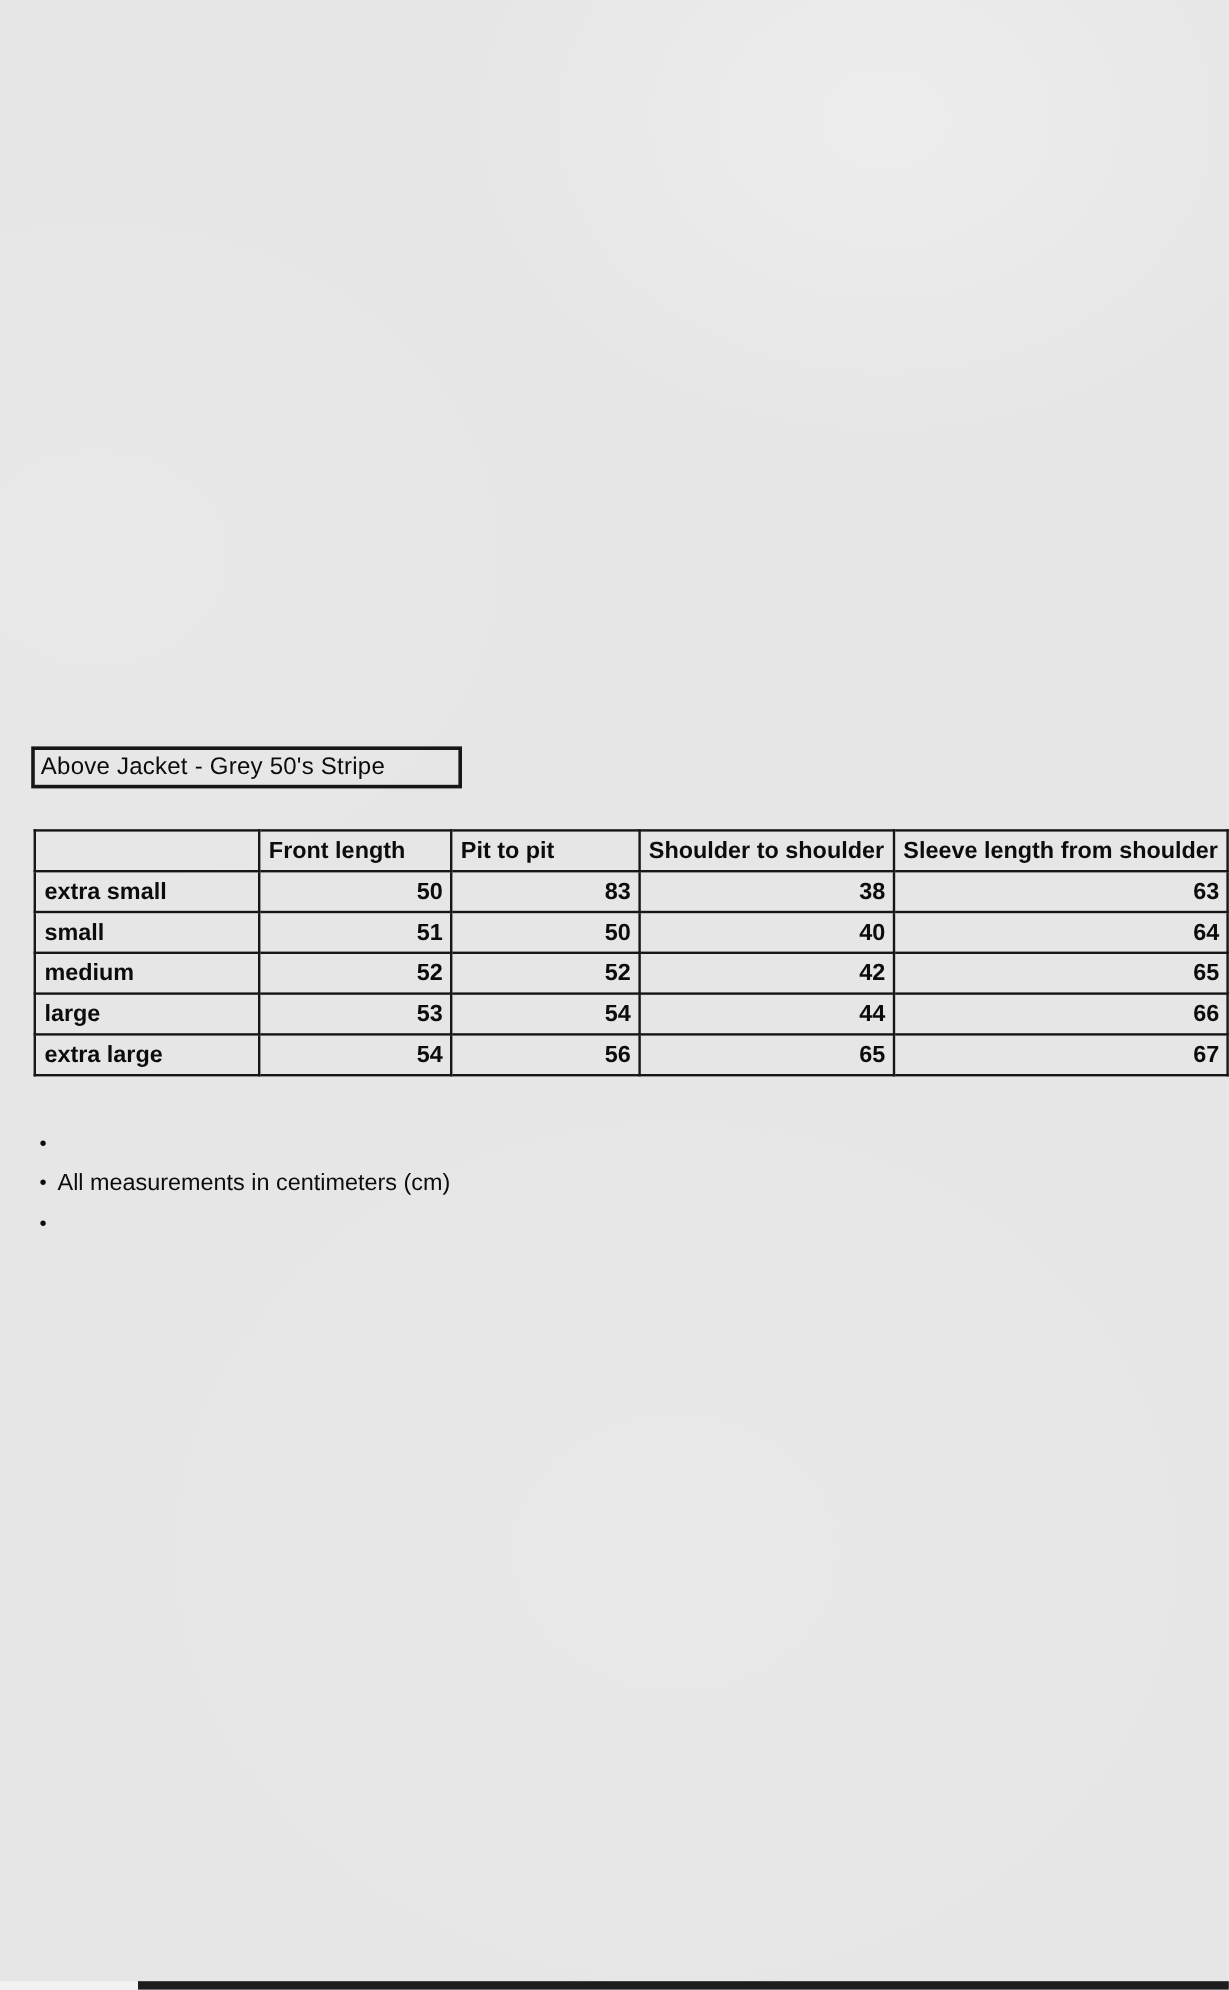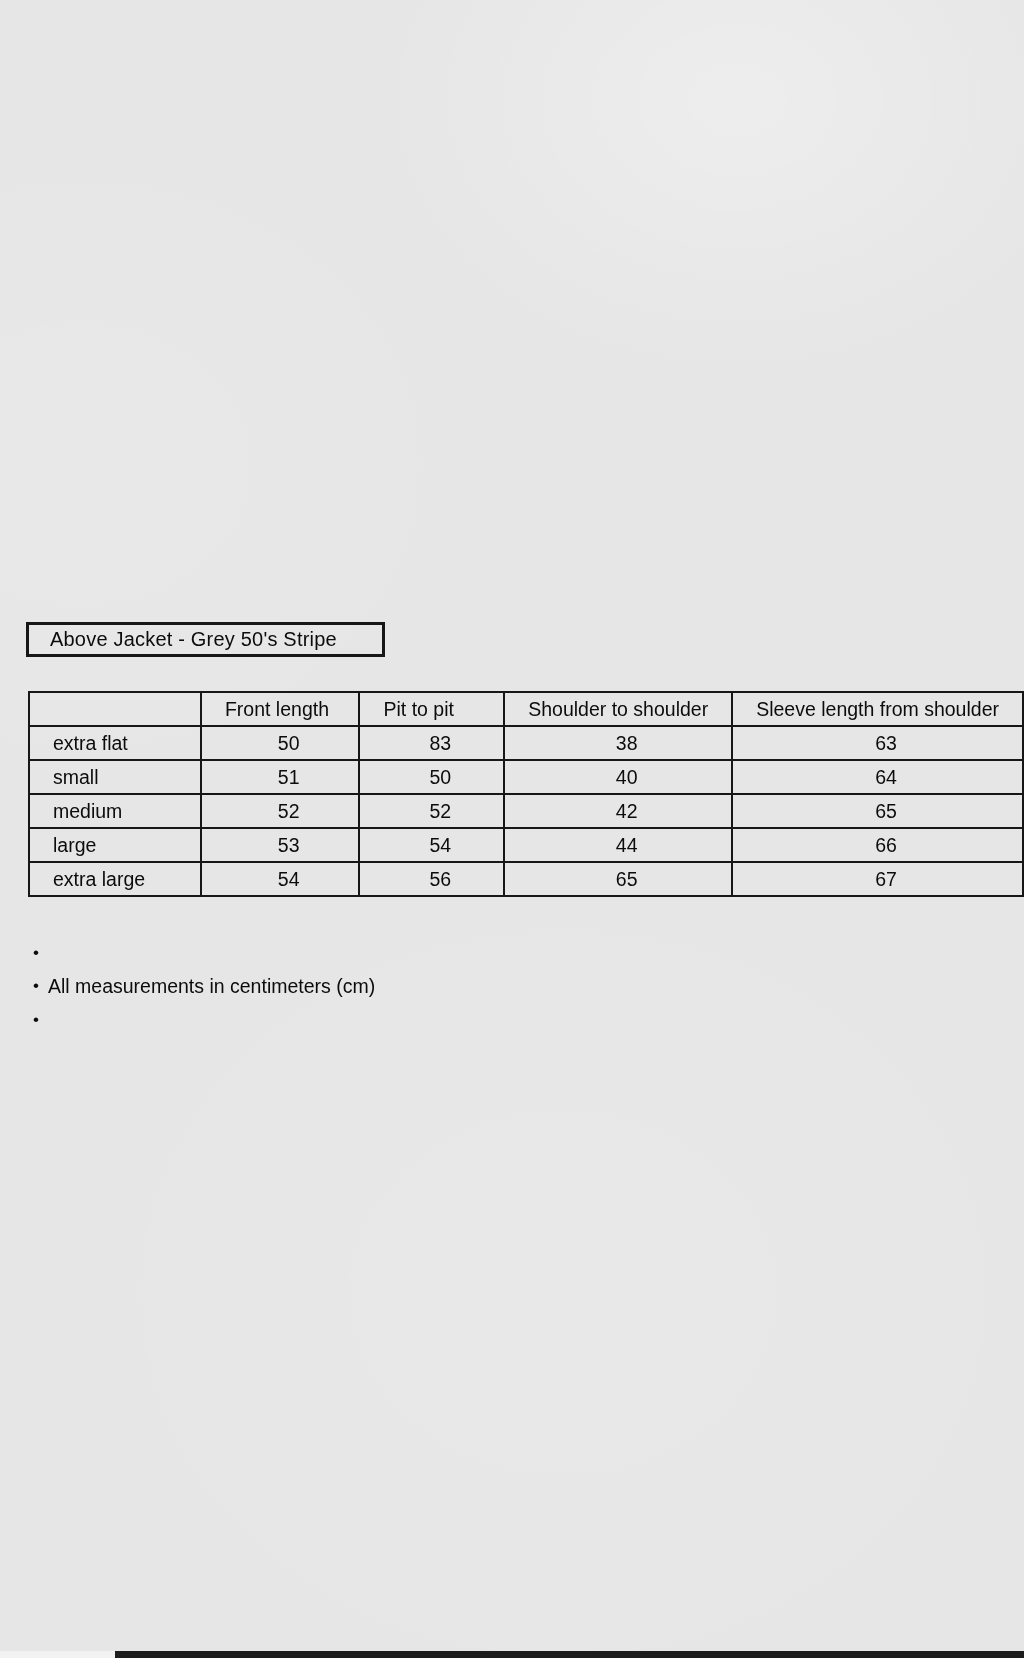--- a/index.html
+++ b/index.html
@@ -18,41 +18,41 @@
       radial-gradient(ellipse 520px 400px at 72% 6%, rgba(255,255,255,0.30), rgba(255,255,255,0) 70%),
       radial-gradient(ellipse 600px 500px at 8% 28%, rgba(255,255,255,0.10), rgba(255,255,255,0) 70%),
       radial-gradient(ellipse 700px 600px at 55% 78%, rgba(255,255,255,0.10), rgba(255,255,255,0) 75%);
   }
   .title-box {
     position: absolute;
     left: 26px; top: 622px;
     width: 359px; height: 35px;
     border: 3px solid #171717;
     display: flex; align-items: center;
-    padding-left: 21px;
+    padding-left: 5px;
     font-size: 20px;
     letter-spacing: 0.2px;
   }
   table.size-chart {
     position: absolute;
     left: 28px; top: 691px;
     border-collapse: collapse;
     table-layout: fixed;
     font-size: 19.5px;
   }
   table.size-chart th, table.size-chart td {
     border: 2px solid #171717;
-    font-weight: 400;
-    padding: 0 23px;
+    font-weight: 700;
+    padding: 0 7px;
     text-align: left;
     white-space: nowrap;
     overflow: hidden;
   }
   table.size-chart tr { height: 34px; }
-  table.size-chart td.num { text-align: center; padding-right: 6px; }
+  table.size-chart td.num { text-align: right; padding-right: 6px; }
   .notes {
     position: absolute;
     left: 33px; top: 936px;
     font-size: 19.5px;
   }
   .note-line { height: 33.5px; display: flex; align-items: center; }
   .bullet { margin-right: 9px; font-size: 17px; }
   .scrubber {
     position: absolute;
     left: 0; top: 1651px;
@@ -83,21 +83,21 @@
       <tr>
         <th></th>
         <th>Front length</th>
         <th>Pit to pit</th>
         <th>Shoulder to shoulder</th>
         <th>Sleeve length from shoulder</th>
       </tr>
     </thead>
     <tbody>
       <tr>
-        <td>extra flat</td>
+        <td>extra small</td>
         <td class="num">50</td>
         <td class="num">83</td>
         <td class="num">38</td>
         <td class="num">63</td>
       </tr>
       <tr>
         <td>small</td>
         <td class="num">51</td>
         <td class="num">50</td>
         <td class="num">40</td>

